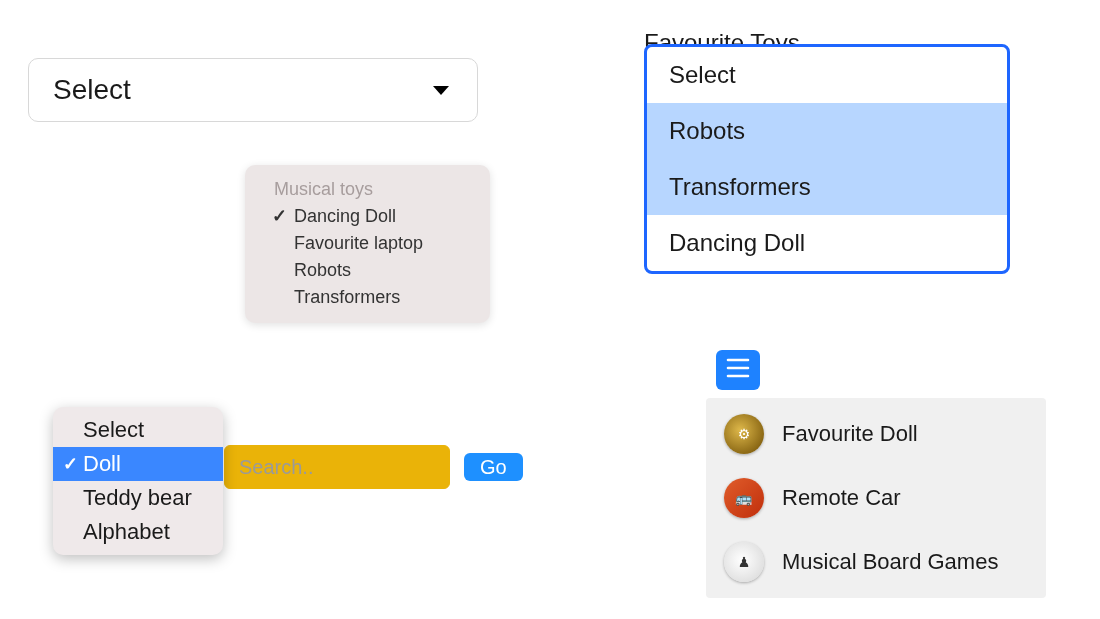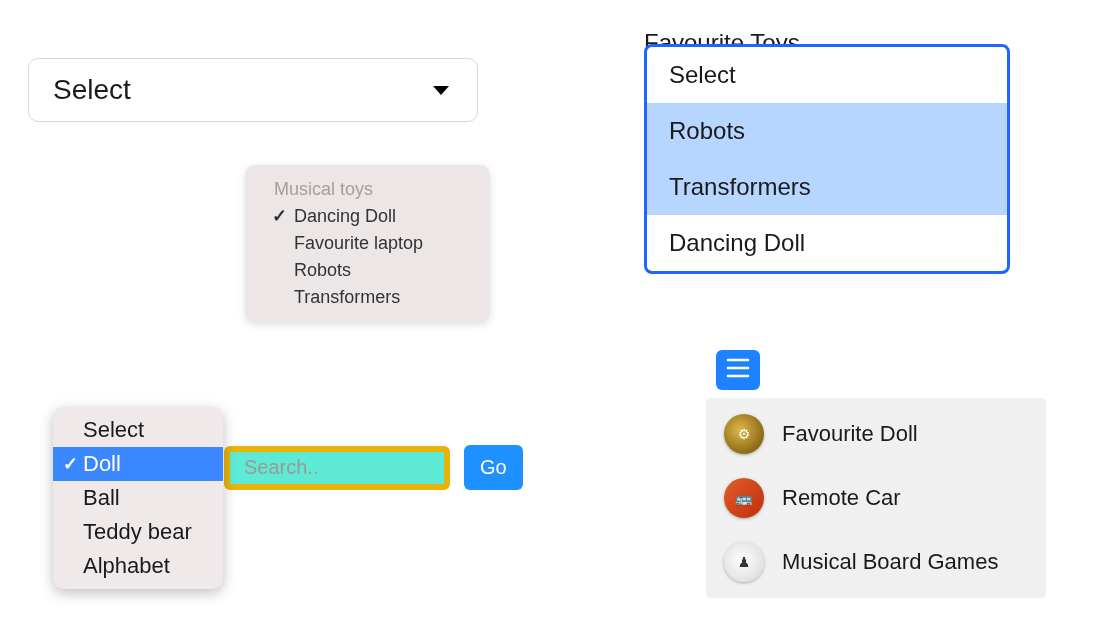--- a/index.html
+++ b/index.html
@@ -58,30 +58,30 @@
   }
 
   
   .search-row {
     position: absolute;
     left: 224px; top: 445px;
     display: flex; align-items: center; gap: 14px;
   }
   .search-input {
     width: 226px; height: 44px;
-    border: 6px solid #eab308;
+    border: 1px solid #eab308;
     border-radius: 6px;
-    background: #5eead4;
+    background: #eab308;
     font-size: 20px;
     color: #333;
     padding: 0 14px;
   }
   .search-input::placeholder { color: #9a9a9a; }
   .go-btn {
-    height: 45px;
+    height: 28px;
     background: #1e90ff;
     color: #fff;
     border: none;
     border-radius: 6px;
     padding: 0 16px;
     font-size: 20px;
     cursor: pointer;
   }
 
   
@@ -212,24 +212,20 @@
   <div class="sel-item">
     <span class="check">✓</span>
     <span>Select</span>
   </div>
   <div class="sel-item selected">
     <span class="check">✓</span>
     <span>Doll</span>
   </div>
   <div class="sel-item">
     <span class="check">✓</span>
-    <span>Ball</span>
-  </div>
-  <div class="sel-item">
-    <span class="check">✓</span>
     <span>Teddy bear</span>
   </div>
   <div class="sel-item">
     <span class="check">✓</span>
     <span>Alphabet</span>
   </div>
 </div>
 
 <div class="fav-label">Favourite Toys</div>
 <div class="fav-box">

